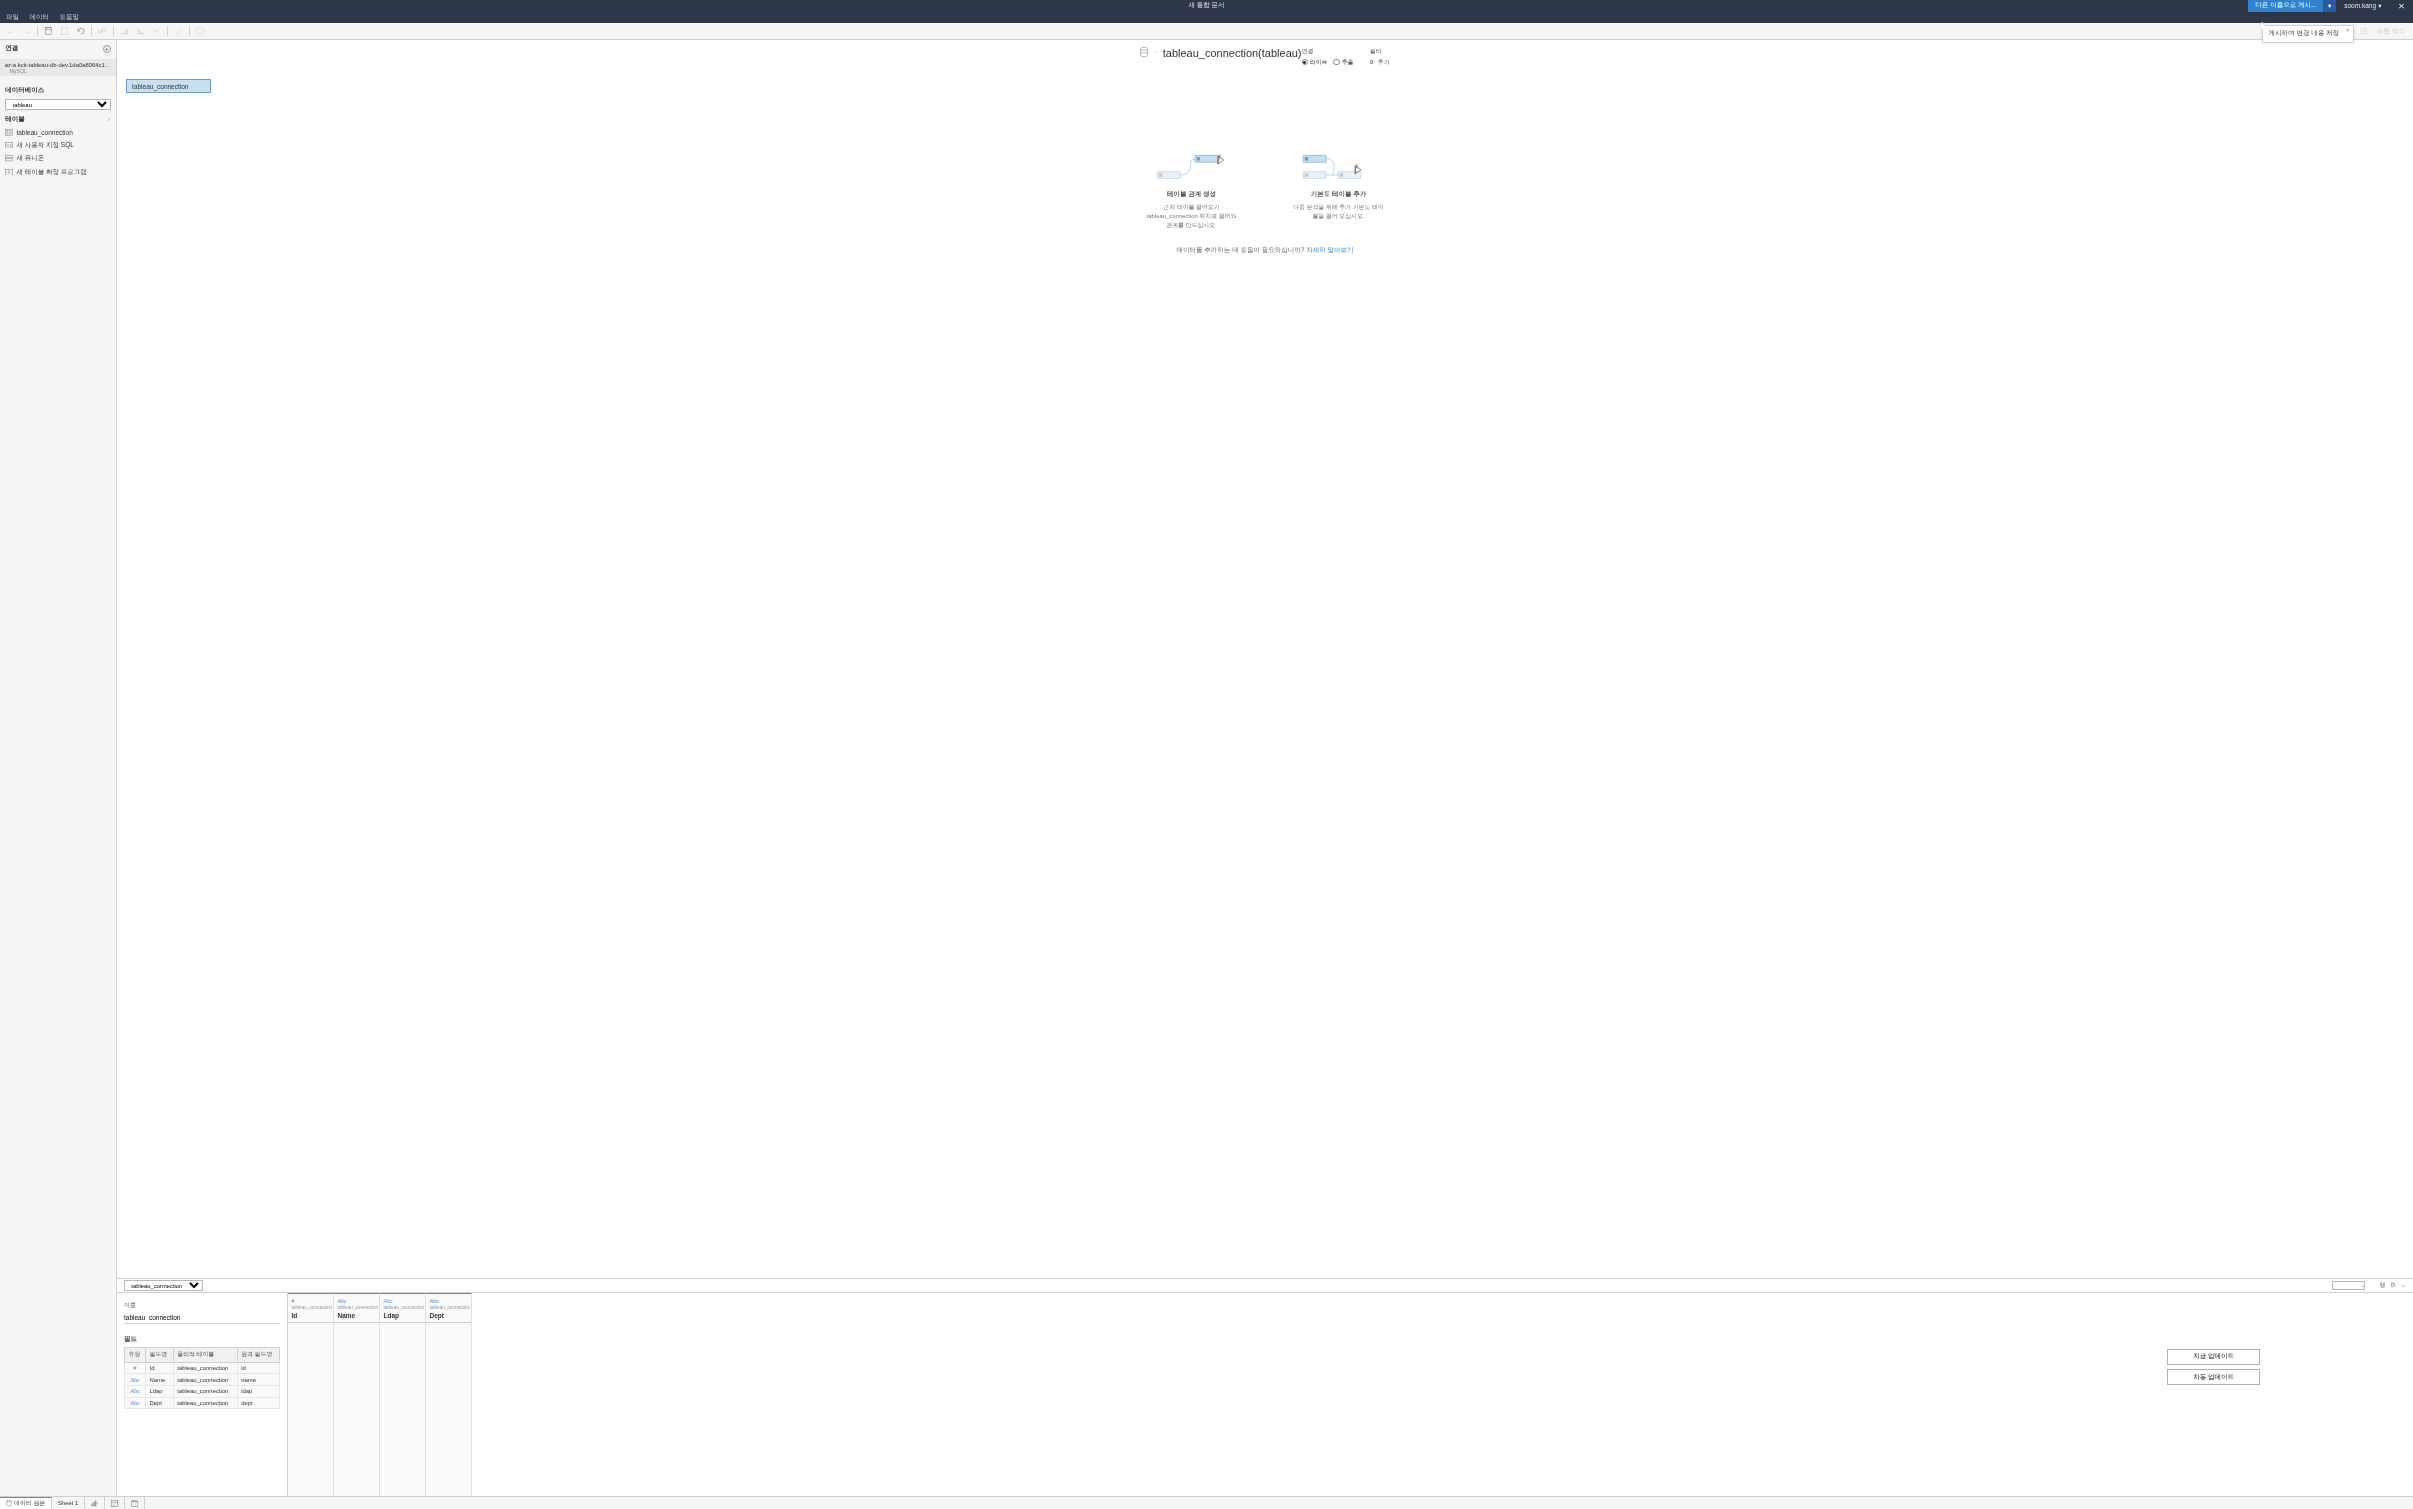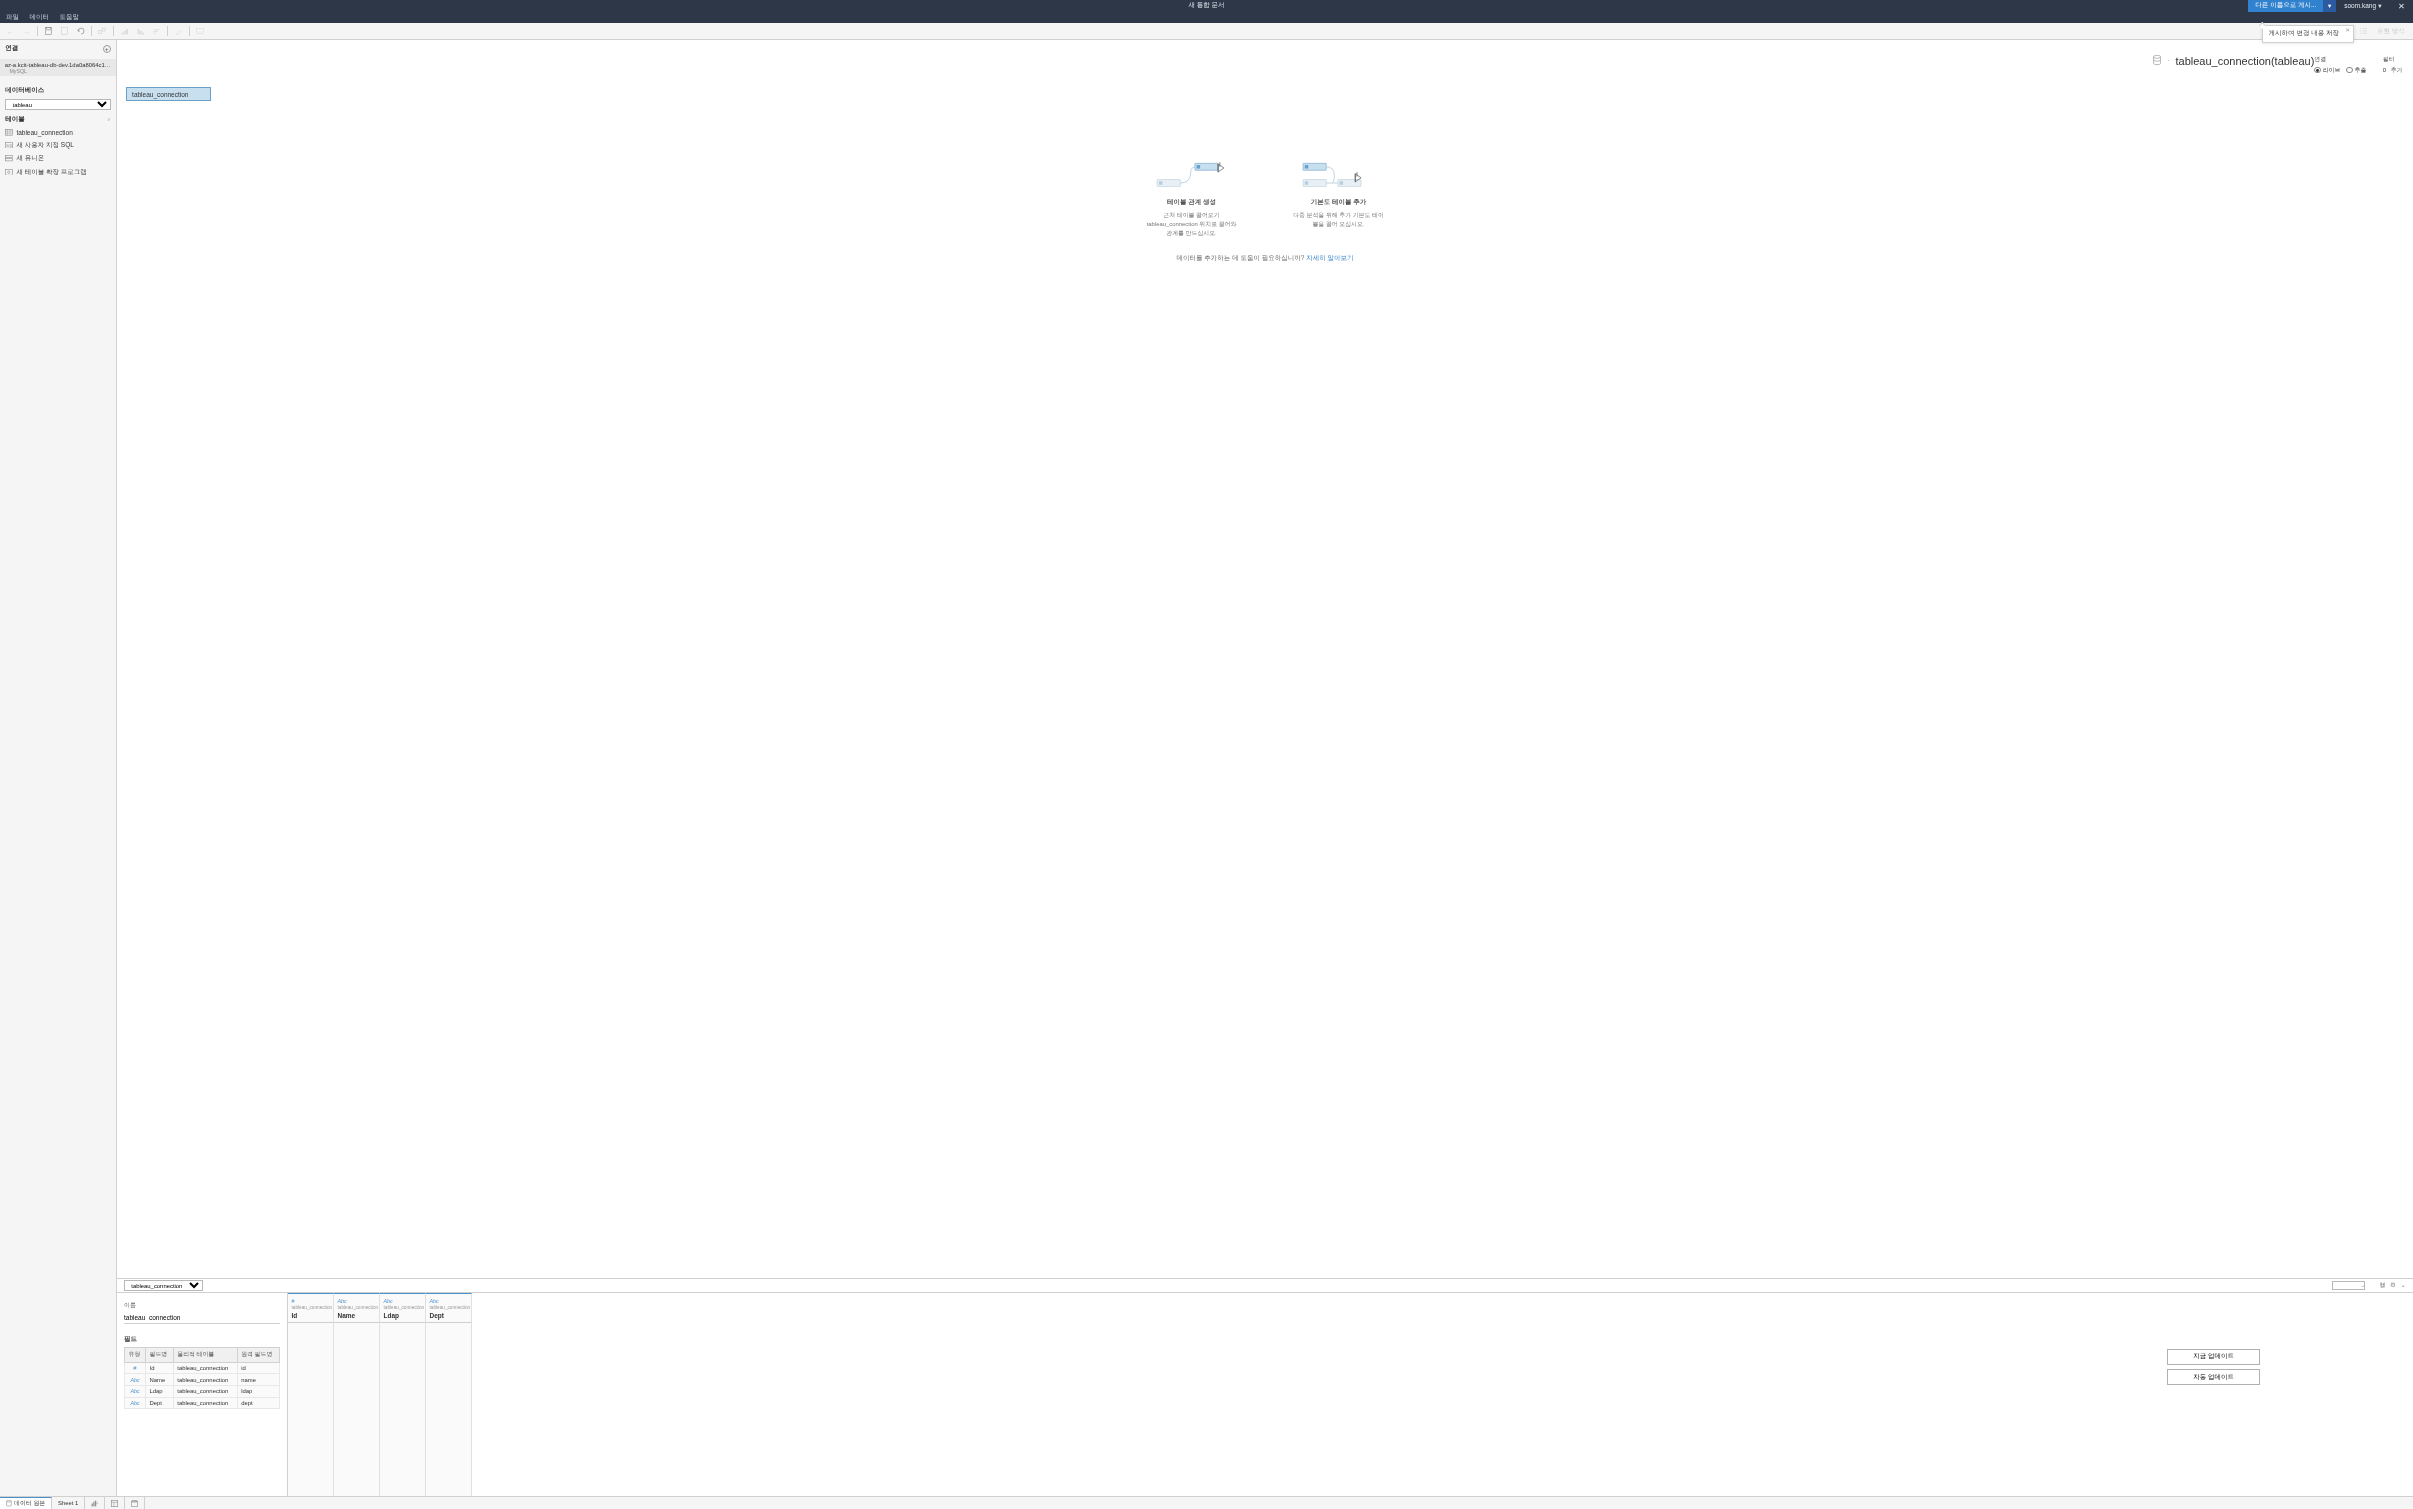--- a/index.html
+++ b/index.html
@@ -43,21 +43,21 @@
     .db-select { width: 100%; background: white; border: 0.6px solid #b8b8b8; padding: 1.2px 2.3px; font-size: 5.9px; height: 10.6px; }
     
     .table-list { flex: 1; overflow-y: auto; }
     .table-search { display: flex; justify-content: space-between; align-items: center; padding: 3.5px 5.3px 2.3px; }
     .table-search-label { font-weight: bold; font-size: 6.5px; }
     .search-icon-sm { color: #999; font-size: 5.9px; cursor: pointer; }
     .table-item { display: flex; align-items: center; padding: 2.3px 5.3px; gap: 3.5px; cursor: pointer; }
     
     
     .canvas-area { flex: 1; display: flex; flex-direction: column; background: #fff; }
-    .canvas-header { display: flex; align-items: flex-start; justify-content: flex-end; padding: 7px 10.6px 4.7px; margin-top: 8px; }
+    .canvas-header { display: flex; align-items: flex-start; justify-content: center; padding: 7px 10.6px 4.7px; }
     .canvas-title { display: flex; align-items: center; gap: 5.9px; }
     .db-icon-lg { color: #888; font-size: 9.4px; }
     .canvas-title-text { font-size: 11px; font-weight: 400; color: #333; }
     .canvas-controls { display: flex; gap: 16.4px; font-size: 5.9px; }
     .control-group { display: flex; flex-direction: column; gap: 1.8px; }
     .control-label { color: #555; font-size: 5.9px; }
     .radio-row { display: flex; gap: 5.9px; align-items: center; }
     .radio-item { display: flex; align-items: center; gap: 1.8px; }
     .radio-circle { width: 6.5px; height: 6.5px; border: 0.6px solid #888; border-radius: 50%; display: flex; align-items: center; justify-content: center; }
     .radio-circle.checked::after { content: ''; width: 2.9px; height: 2.9px; background: #333; border-radius: 50%; }

